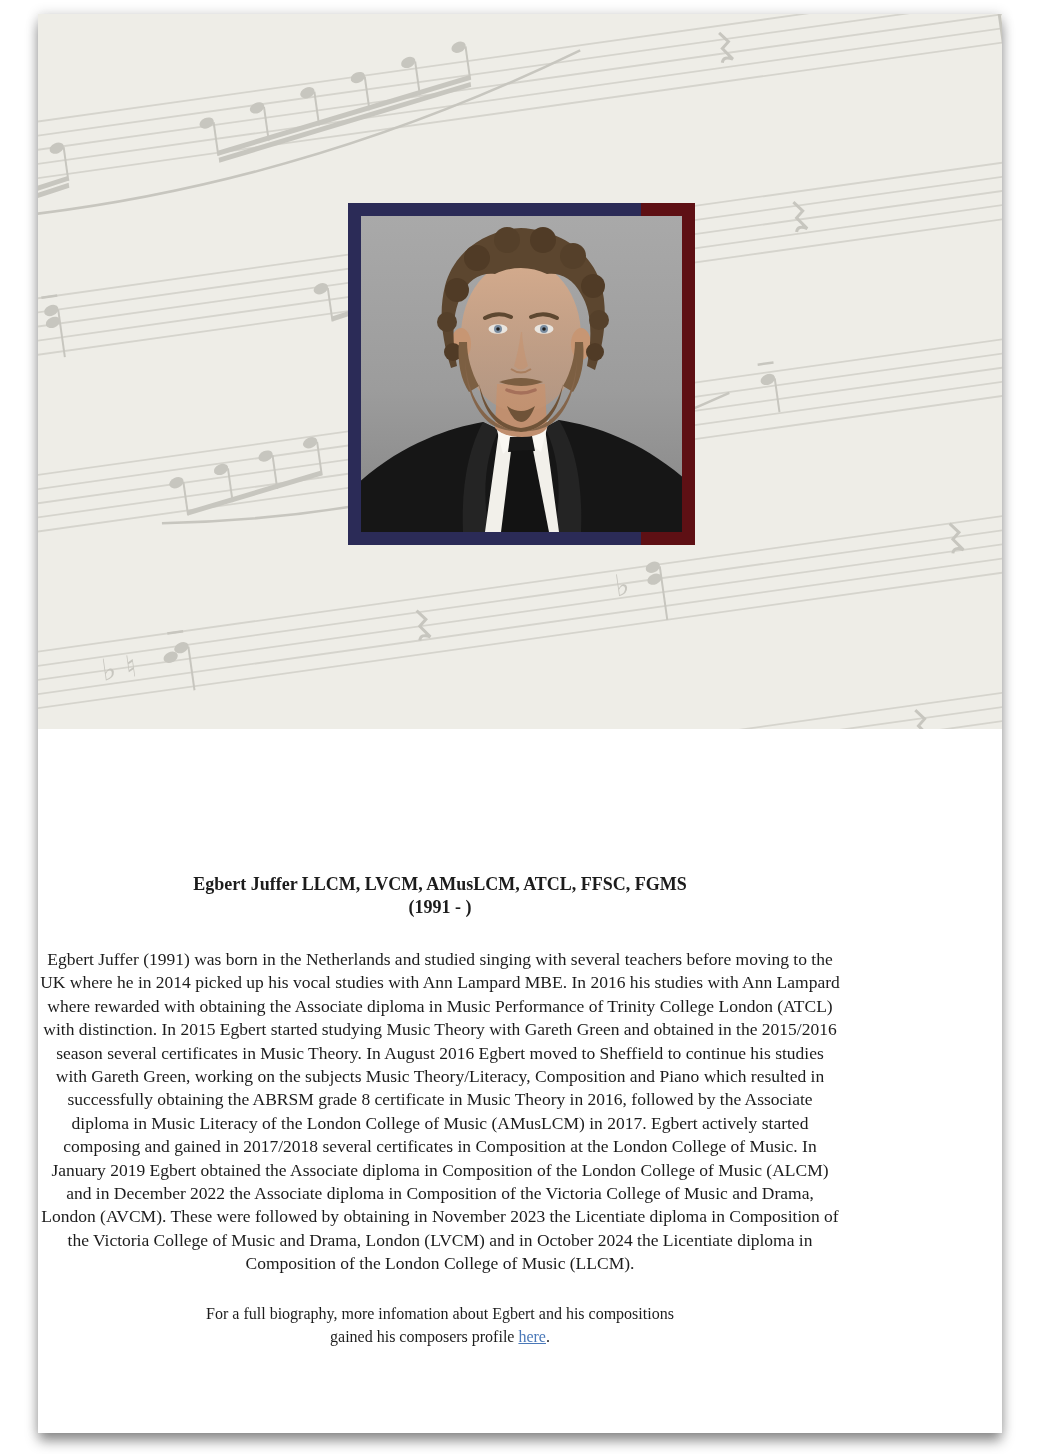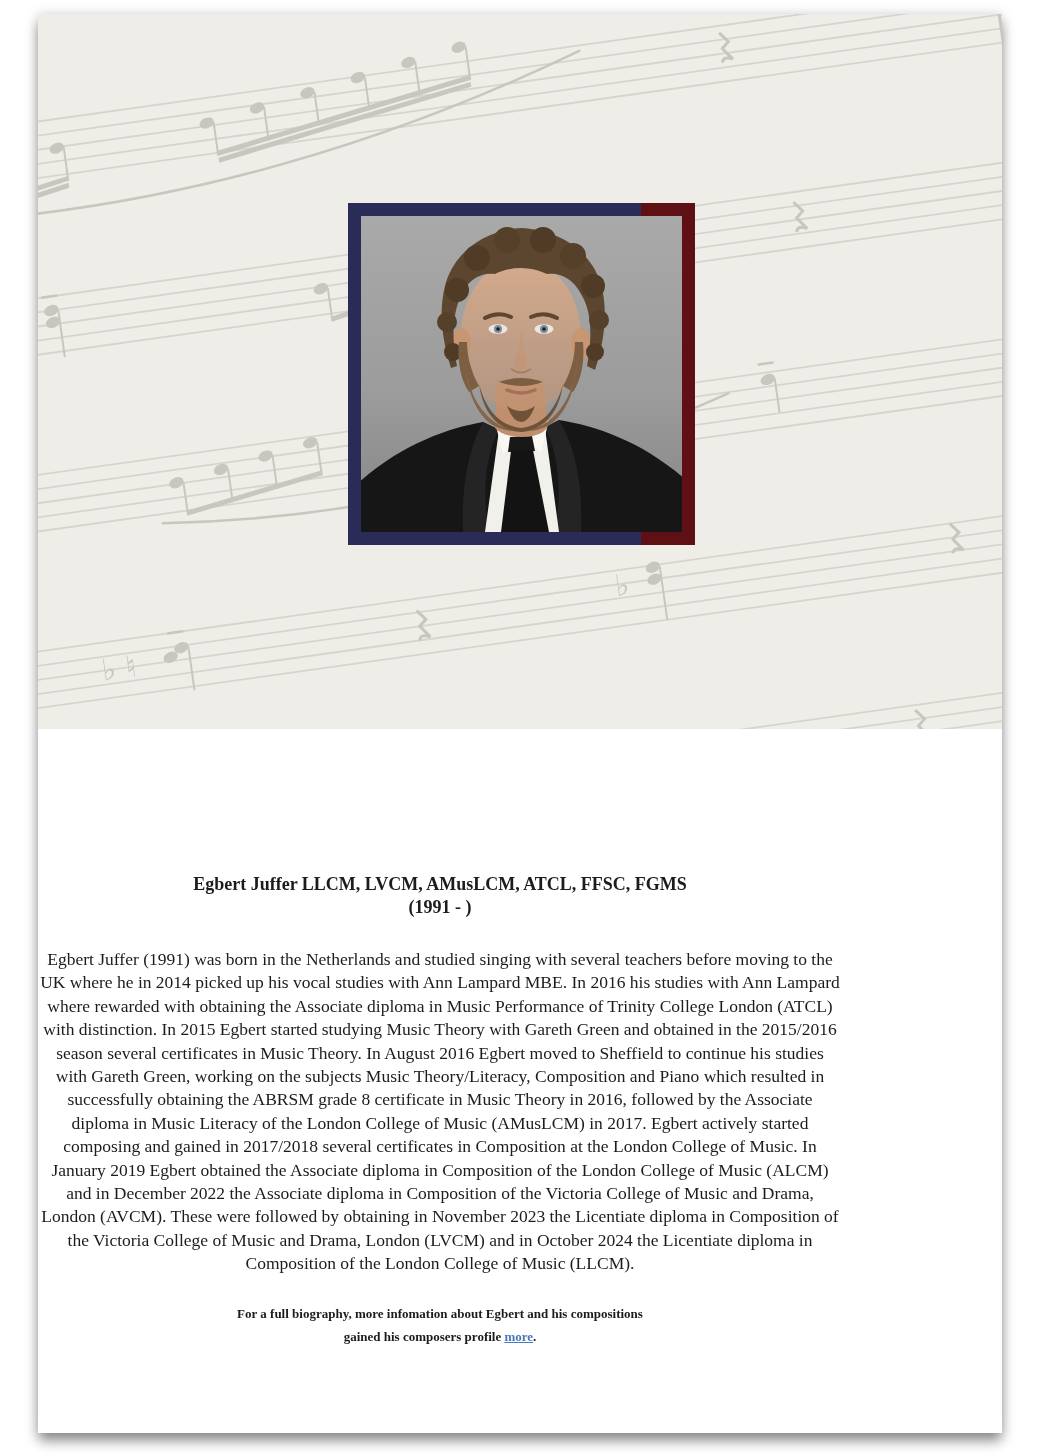--- a/index.html
+++ b/index.html
@@ -50,21 +50,21 @@
   }
   .bio-years {
     margin:0; font-size:18px; font-weight:bold; line-height:23px;
   }
   .bio-text {
     margin:29px 2px 0 2px;
     font-size:17.5px; line-height:23.4px;text-align:center;
   }
   .bio-footer {
     margin:26px 2px 0 2px;
-    font-size:13px; line-height:23.4px;font-weight:bold;
+    font-size:16px; line-height:23.4px;
   }
   .profile-link {
     color: var(--link_blue, #4a78b8);
     text-decoration:underline; cursor:pointer;
   }
 </style>
 </head>
 <body>
 
 <div class="page-sheet">
@@ -297,16 +297,16 @@
       </div>
     </div>
   </div>
 
   <div class="bio-section">
     <h1 class="bio-title">Egbert Juffer LLCM, LVCM, AMusLCM, ATCL, FFSC, FGMS</h1>
     <h2 class="bio-years">(1991 - )</h2>
     <p class="bio-text">Egbert Juffer (1991) was born in the Netherlands and studied singing with several teachers before moving to the UK where he in 2014 picked up his vocal studies with Ann Lampard MBE. In 2016 his studies with Ann Lampard where rewarded with obtaining the Associate diploma in Music Performance of Trinity College London (ATCL) with distinction. In 2015 Egbert started studying Music Theory with Gareth Green and obtained in the 2015/2016 season several certificates in Music Theory. In August 2016 Egbert moved to Sheffield to continue his studies with Gareth Green, working on the subjects Music Theory/Literacy, Composition and Piano which resulted in successfully obtaining the ABRSM grade 8 certificate in Music Theory in 2016, followed by the Associate diploma in Music Literacy of the London College of Music (AMusLCM) in 2017. Egbert actively started composing and gained in 2017/2018 several certificates in Composition at the London College of Music. In January 2019 Egbert obtained the Associate diploma in Composition of the London College of Music (ALCM) and in December 2022 the Associate diploma in Composition of the Victoria College of Music and Drama, London (AVCM). These were followed by obtaining in November 2023 the Licentiate diploma in Composition of the Victoria College of Music and Drama, London (LVCM) and in October 2024 the Licentiate diploma in Composition of the London College of Music (LLCM).</p>
     <p class="bio-footer">
       <span>For a full biography, more infomation about Egbert and his compositions</span><br>
-      <span>gained his composers profile </span><a class="profile-link">more</a><span>.</span>
+      <span>gained his composers profile </span><a class="profile-link">here</a><span>.</span>
     </p>
   </div>
 </div>
 
 </body></html>

